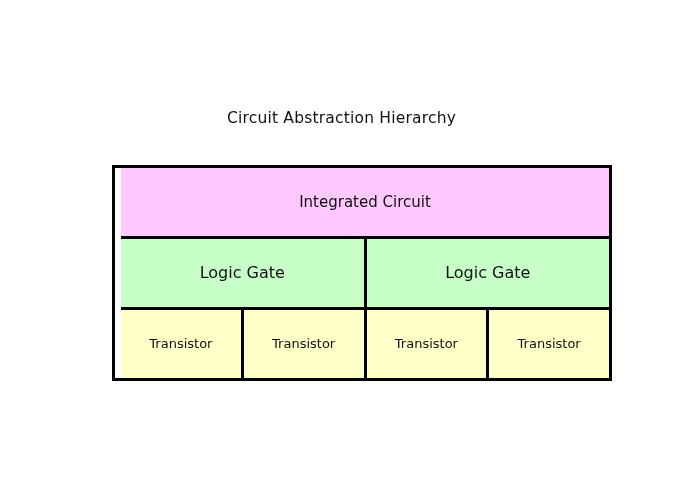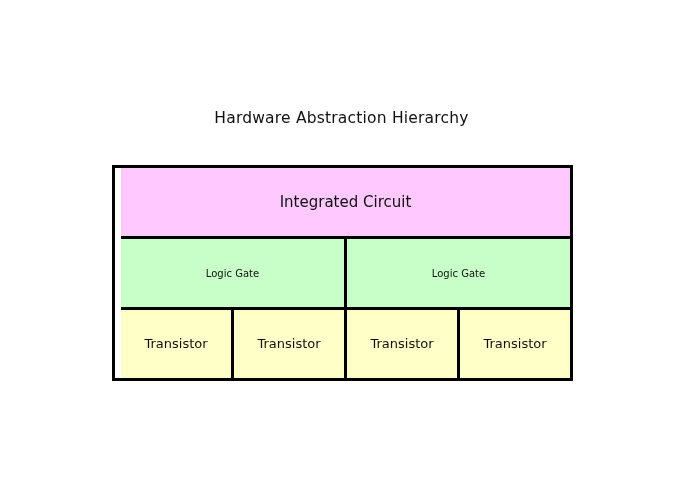--- a/index.html
+++ b/index.html
@@ -36,21 +36,21 @@
     letter-spacing: 0.2px;
     color: #111111;
     white-space: nowrap;
   }
 
   
   .hierarchy {
     position: absolute;
     left: 112px;
     top: 165px;
-    width: 461px;
+    width: 500px;
     height: 216px;
     box-sizing: border-box;
     border: 3px solid #000000;
     display: flex;
     flex-direction: column;
     background: #ffffff;
     padding-left: 6px;
   }
 
   .tier {
@@ -82,31 +82,31 @@
     line-height: 1.1;
     white-space: nowrap;
     color: #111111;
   }
 
   
   .tier-ic   .cell { background: #ffc8ff; }
   .tier-ic   .cell-label { font-size: 15px; }
 
   .tier-gate .cell { background: #c8ffc8; }
-  .tier-gate .cell-label { font-size: 10px; text-align: center; }
+  .tier-gate .cell-label { font-size: 16px; text-align: center; }
 
   .tier-tr   .cell { background: #ffffc8; align-items: center; }
   .tier-tr   .cell-label { font-size: 13px; }
 </style>
 </head>
 <body>
 
 <div id="canvas">
 
-  <div class="diagram-title">Hardware Abstraction Hierarchy</div>
+  <div class="diagram-title">Circuit Abstraction Hierarchy</div>
 
   <div class="hierarchy">
 
     <div class="tier tier-ic">
       <div class="cell">
         <span class="cell-label">Integrated Circuit</span>
       </div>
     </div>
 
     <div class="tier tier-gate">

